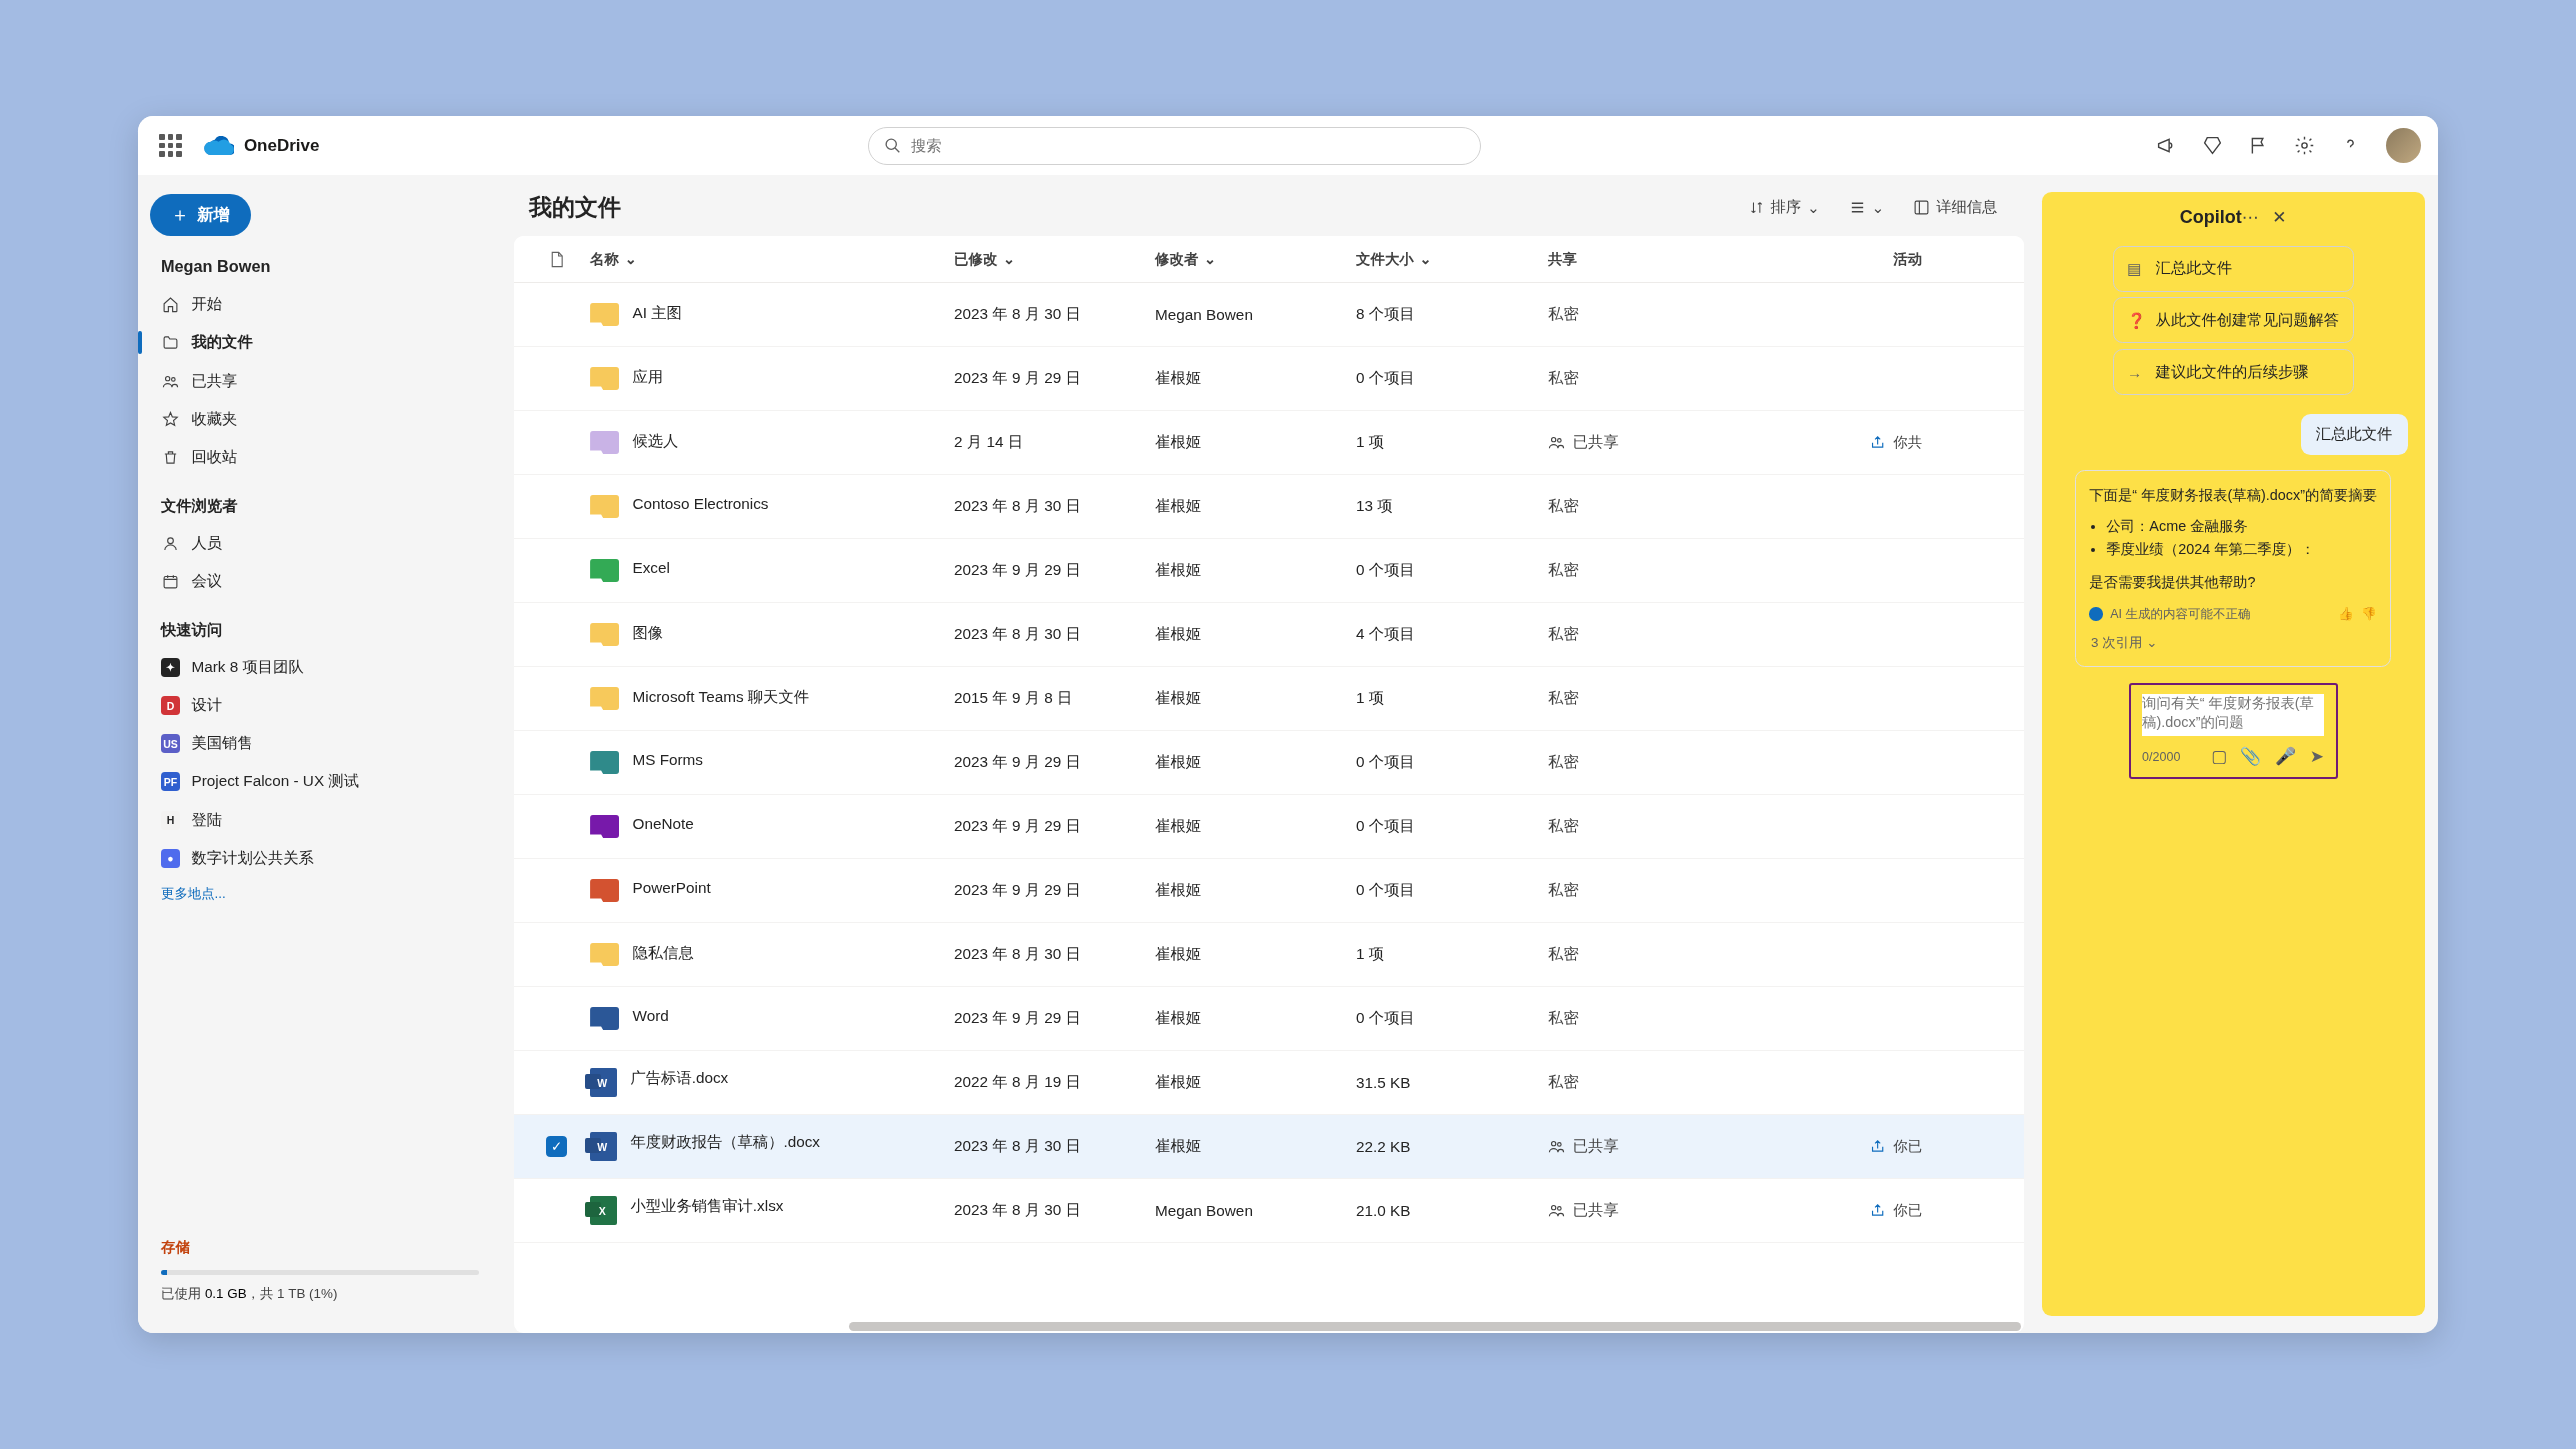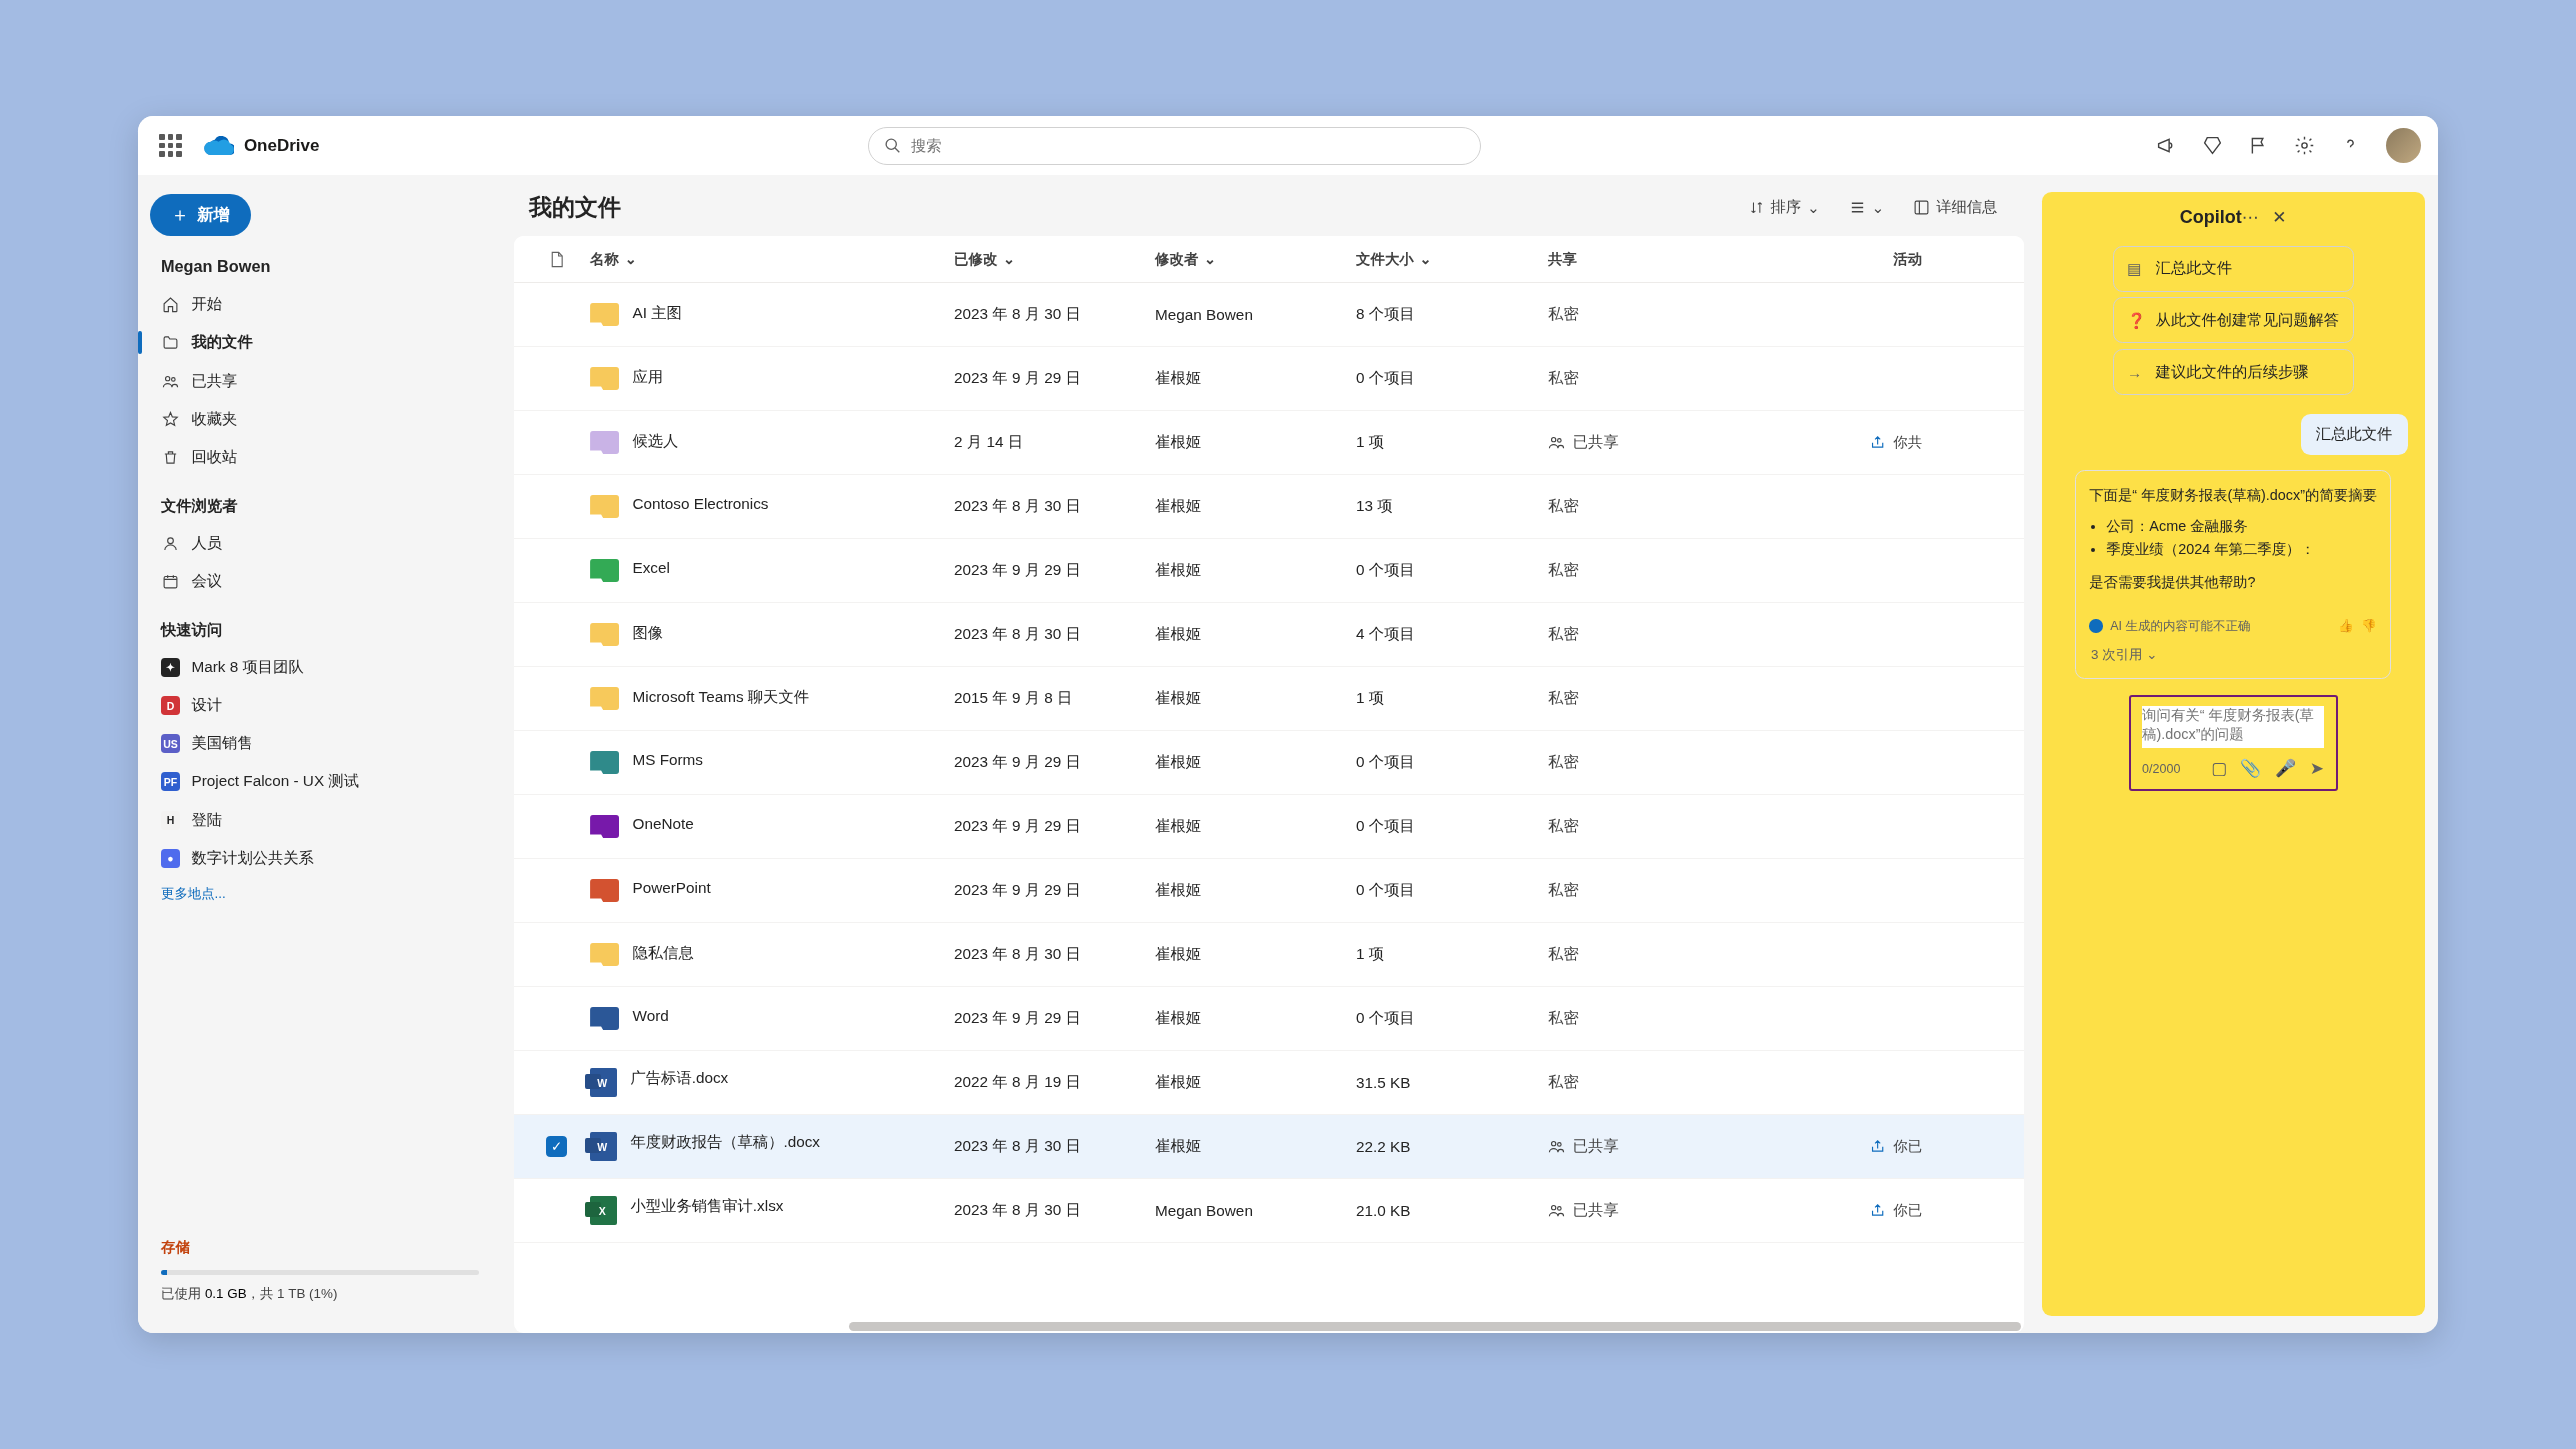--- a/index.html
+++ b/index.html
@@ -60,21 +60,21 @@
 .copilot-hd { display: flex; align-items: center; padding: 0 17px 11.5px; }
 .copilot-hd h3 { font-size: 18px; font-weight: 600; color: #242424; }
 .copilot-hd .right { margin-left: auto; display: flex; gap: 13.4px; color: #424242; }
 .copilot-hd .right span { cursor: pointer; font-size: 17px; }
 .chip { border: 1px solid #d1d1d1; border-radius: 9.6px; padding: 11.5px 13.4px; margin: 5.8px 17px; display: flex; align-items: center; gap: 11.5px; font-size: 15.3px; color: #242424; cursor: pointer; }
 .chip .ci { width: 17px; height: 17px; color: #616161; }
 .user-msg { align-self: flex-end; background: #e8f1fb; border-radius: 9.6px; padding: 9.6px 15.3px; margin: 13.4px 17px 9.6px; font-size: 15.3px; color: #242424; }
 .ai-card { border: 1px solid #e1dfdd; border-radius: 9.6px; margin: 5.8px 17px; padding: 13.4px; font-size: 14.4px; color: #242424; line-height: 1.6; }
 .ai-card ul { padding-left: 17px; margin: 7.7px 0; }
 .ai-card ul ul { padding-left: 17px; }
-.ai-foot { display: flex; align-items: center; gap: 7.7px; margin-top: 22px; font-size: 12.5px; color: #616161; }
+.ai-foot { display: flex; align-items: center; gap: 7.7px; margin-top: 10px; font-size: 12.5px; color: #616161; }
 .ai-foot .spark { width: 13.4px; height: 13.4px; background: #0f6cbd; border-radius: 50%; }
 .refs { font-size: 13.4px; color: #616161; margin-top: 7.7px; padding-left: 1.9px; cursor: pointer; }
 .compose { margin: 9.6px 17px 0; border: 2px solid #701a75; border-radius: 3px; padding: 9.6px 11.5px; }
 .compose textarea { width: 100%; border: none; outline: none; resize: none; font-size: 14.4px; color: #242424; height: 42px; font-family: inherit; }
 .compose-bar { display: flex; align-items: center; justify-content: space-between; margin-top: 5.8px; color: #616161; }
 .compose-bar .left { font-size: 12.5px; }
 .compose-bar .icons { display: flex; gap: 13.4px; }
 .compose-bar .icons span { cursor: pointer; font-size: 17px; }
 .scrollbar-hint { position: absolute; left: 335px; right: 3.8px; bottom: 1.9px; height: 9.6px; background: #c8c6c4; border-radius: 4.8px; }
 svg { display: block; }

